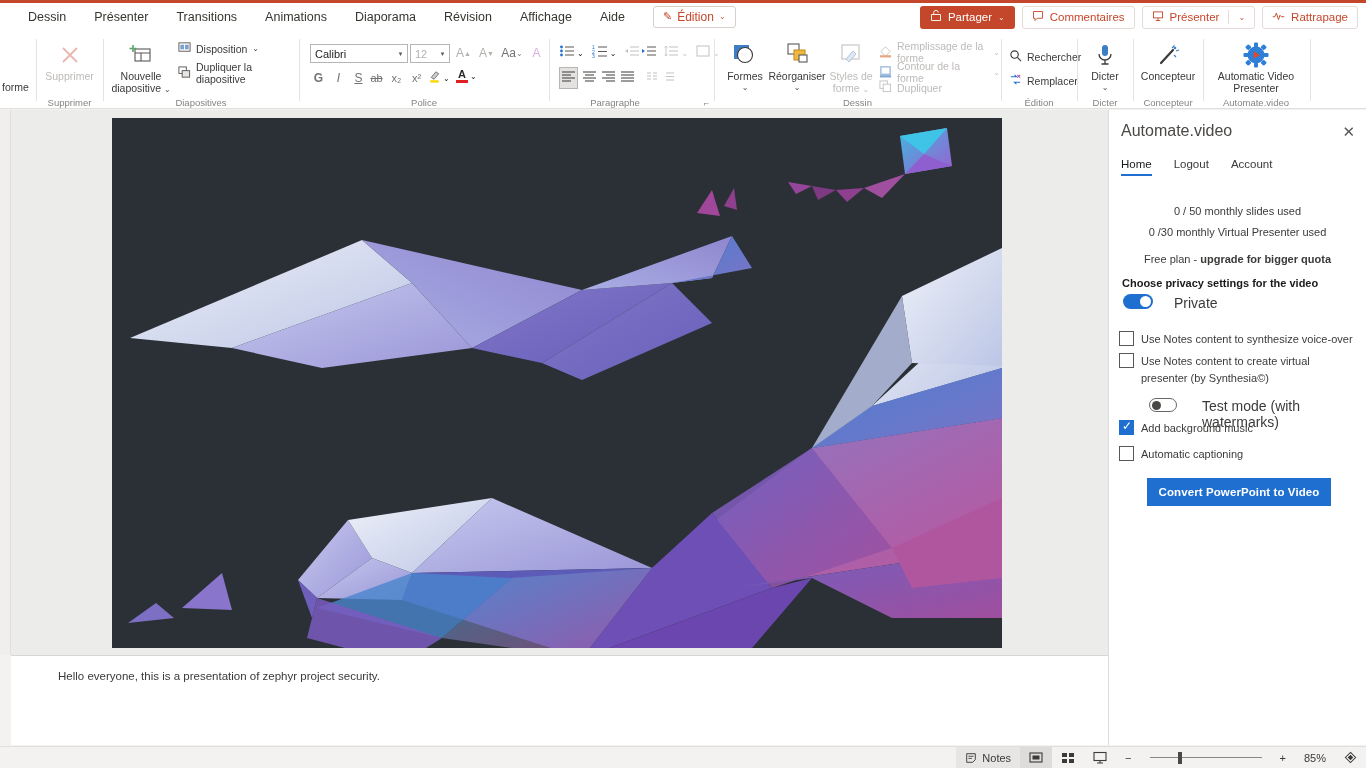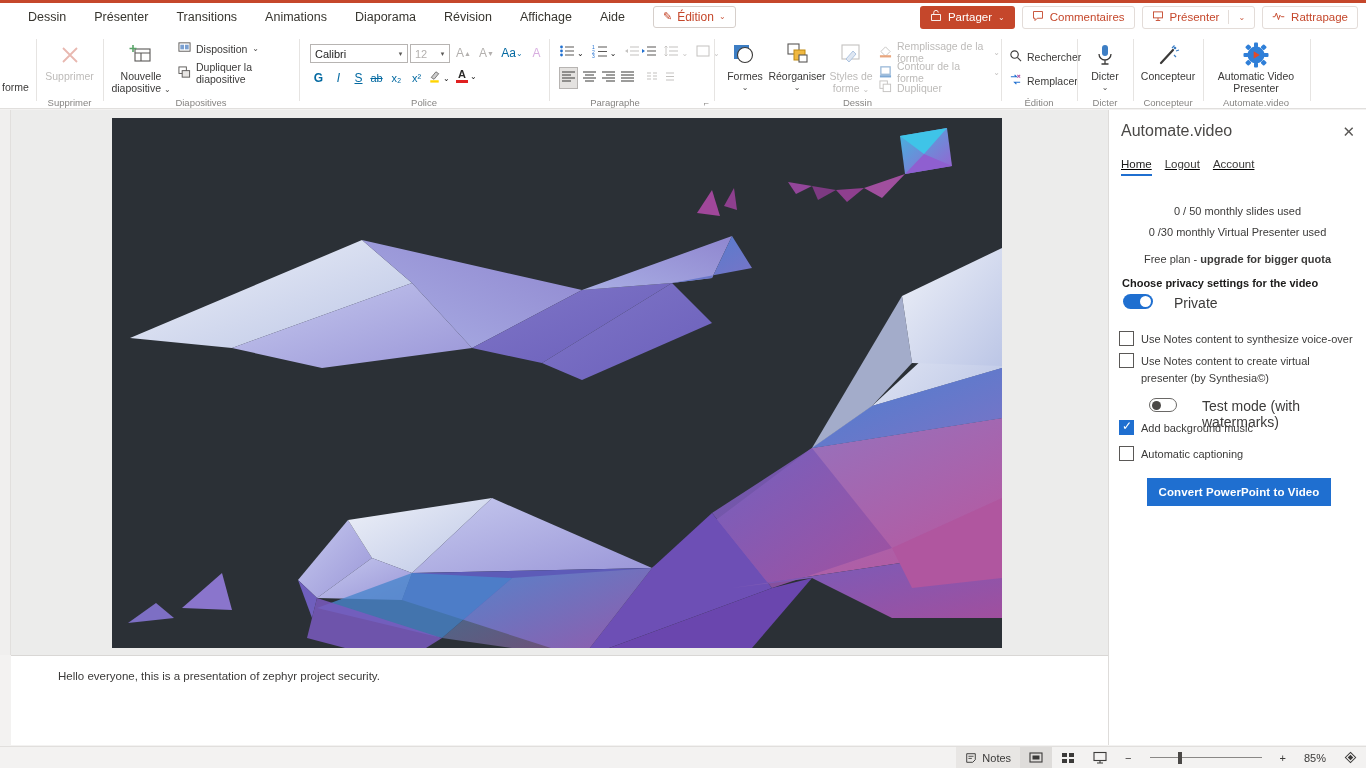--- a/index.html
+++ b/index.html
@@ -69,21 +69,21 @@
 
   
   .fontbox {
     position: absolute; display: flex; align-items: center;
     border: 1px solid #b7b4b2; background: #fff; height: 19px; font-size: 11px; color: #242424;
   }
   .fontbox .txt { padding-left: 4px; flex: 1; overflow: hidden; white-space: nowrap; }
   .fontbox .dd { width: 13px; text-align: center; font-size: 7px; color: #5a5856; }
   .fbtn {
     position: absolute; display: flex; align-items: center; justify-content: center;
-    font-size: 12px; color: #0369a1; width: 17px; height: 18px;
+    font-size: 12px; color: #737373; width: 17px; height: 18px;
   }
 
   
   .thumbstrip {
     position: absolute; left: 0; top: 110px; width: 11px; height: 545px;
     background: #f0efee; border-right: 1px solid #e1dfdd;
   }
   .editzone {
     position: absolute; left: 11px; top: 110px; width: 1097px; height: 545px;
     background: #ececeb;
@@ -105,21 +105,21 @@
   }
   .notestext { position: absolute; left: 9px; top: 14px; font-size: 11.5px; color: #3b3a39; margin-left: 38px; }
 
   
   .taskpane {
     position: absolute; left: 1108px; top: 110px; width: 258px; height: 635px;
     background: #ffffff; border-left: 1px solid #dedcda;
   }
   .tp-title { position: absolute; left: 12px; top: 12px; font-size: 16px; color: #4a4846; font-weight: 400; }
   .tp-close { position: absolute; right: 11px; top: 13px; font-size: 15px; color: #5a5856; }
-  .tp-tabs { position: absolute; left: 12px; top: 48px; display: flex; gap: 13px; text-decoration: underline; }
+  .tp-tabs { position: absolute; left: 12px; top: 48px; display: flex; gap: 22px; }
   .tp-tab { font-size: 11.5px; color: #3b3a39; position: relative; padding-bottom: 6px; }
   .tp-tab.active { color: #1b1a19; }
   .tp-tab.active::after {
     content: ""; position: absolute; left: 0; right: 0; bottom: 0; height: 2px; background: #1f6fd0;
   }
   .quota { position: absolute; width: 100%; text-align: center; font-size: 11px; color: #3b3a39; }
   .planline { position: absolute; width: 100%; text-align: center; font-size: 11px; color: #3b3a39; }
   .planline b { font-weight: 700; }
   .sect-label { position: absolute; left: 13px; font-size: 11px; color: #1b1a19; font-weight: 700; }
 

